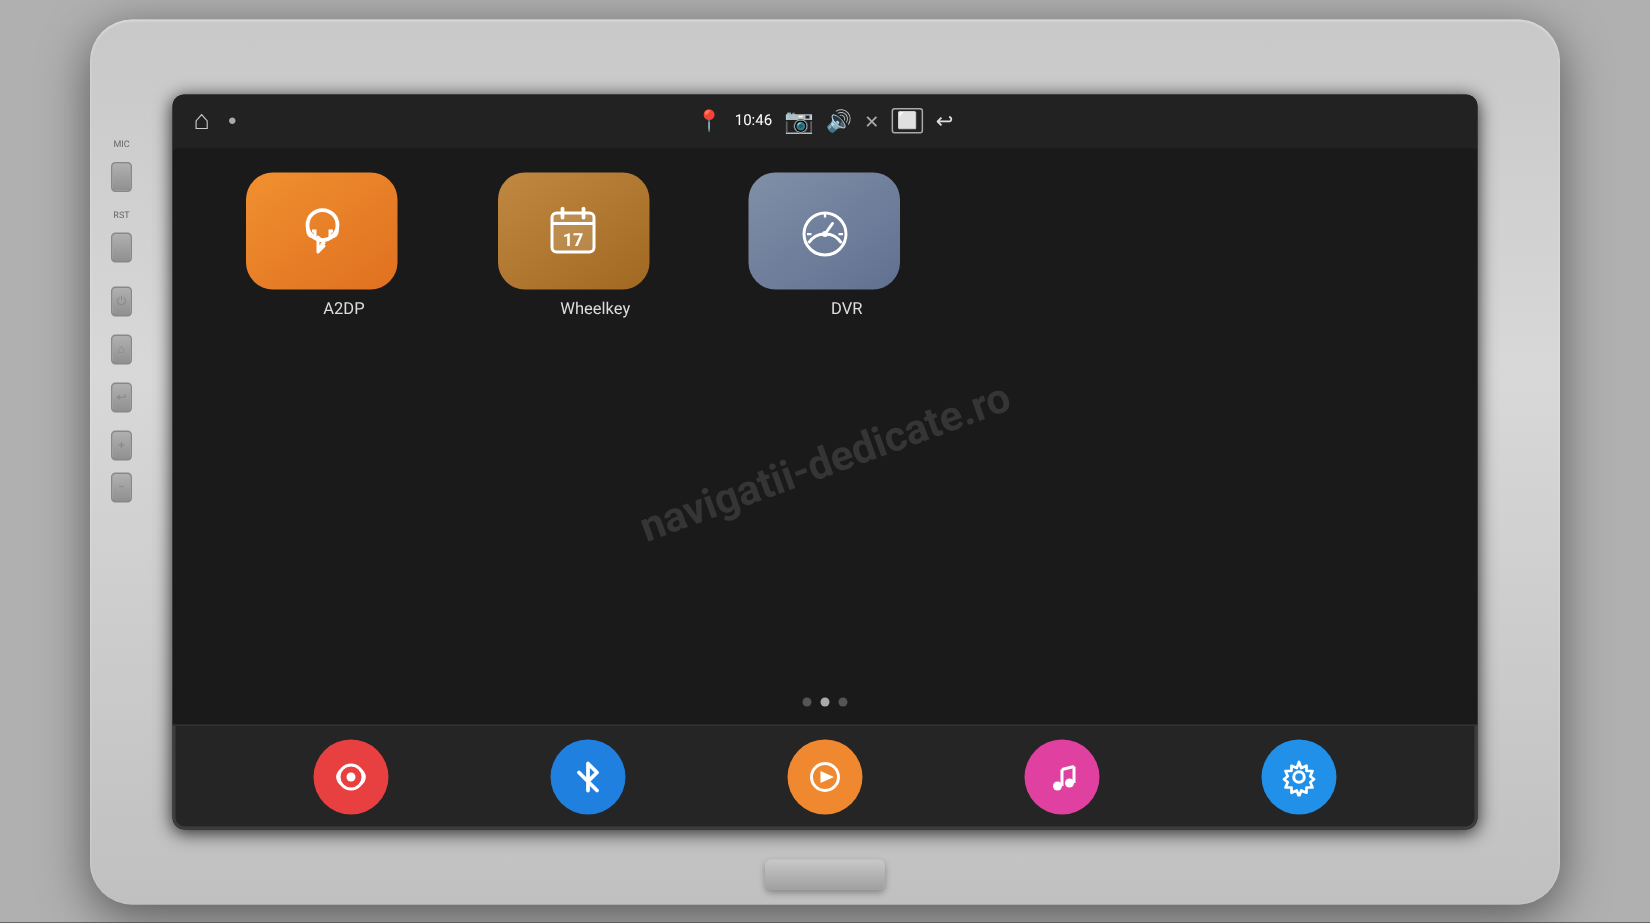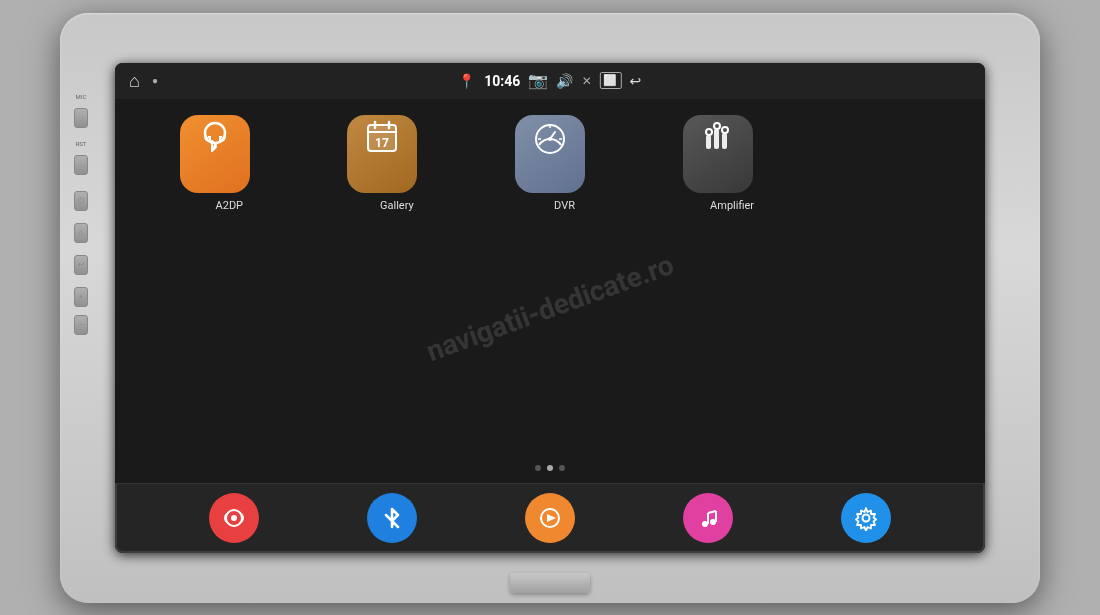--- a/index.html
+++ b/index.html
@@ -94,22 +94,22 @@
       gap: 10px;
     }
 
     .status-icon {
       color: #ddd;
       font-size: 14px;
     }
 
     .status-time {
       color: #fff;
-      font-size: 14px;
-      font-weight: 700;
+      font-size: 10px;
+      font-weight: 400;
     }
 
     
     .main-content {
       flex: 1;
       background: #1a1a1a;
       padding: 16px 20px 8px;
       display: flex;
       flex-direction: column;
     }
@@ -124,24 +124,25 @@
 
     .app-item {
       display: flex;
       flex-direction: column;
       align-items: center;
       gap: 6px;
       cursor: pointer;
     }
 
     .app-icon {
-      width: 70px;
+      width: 101px;
       height: 78px;
       border-radius: 18px;
       display: flex;
+      align-items: center;
       justify-content: center;
       font-size: 30px;
       position: relative;
       overflow: hidden;
     }
 
     .app-icon svg {
       width: 44px;
       height: 44px;
     }
@@ -316,21 +317,21 @@
         <div class="app-item">
           <div class="app-icon icon-brown">
             <svg viewBox="0 0 44 44" fill="none">
               <rect x="8" y="10" width="28" height="26" rx="3" stroke="white" stroke-width="2" fill="rgba(255,255,255,0.15)"></rect>
               <line x1="8" y1="17" x2="36" y2="17" stroke="white" stroke-width="2"></line>
               <line x1="15" y1="7" x2="15" y2="13" stroke="white" stroke-width="2.5" stroke-linecap="round"></line>
               <line x1="29" y1="7" x2="29" y2="13" stroke="white" stroke-width="2.5" stroke-linecap="round"></line>
               <text x="22" y="32" fill="white" font-size="12" text-anchor="middle" font-weight="bold">17</text>
             </svg>
           </div>
-          <span class="app-label">Gallery</span>
+          <span class="app-label">Wheelkey</span>
         </div>
 
 
         <div class="app-item">
           <div class="app-icon icon-gray">
             <svg viewBox="0 0 44 44" fill="none">
 
               <circle cx="22" cy="24" r="14" stroke="white" stroke-width="2" fill="none"></circle>
               <path d="M11 30 A13 13 0 0 1 33 30" stroke="white" stroke-width="2" fill="none"></path>
 
@@ -342,35 +343,20 @@
               <circle cx="22" cy="24" r="2" fill="white"></circle>
             </svg>
           </div>
           <span class="app-label">DVR</span>
         </div>
 
 
 
 
 
-        <div class="app-item">
-          <div class="app-icon icon-dark2">
-            <svg viewBox="0 0 44 44" fill="none">
-
-              <rect x="10" y="20" width="5" height="14" rx="2" fill="white" opacity="0.9"></rect>
-              <rect x="18" y="14" width="5" height="20" rx="2" fill="white" opacity="0.9"></rect>
-              <rect x="26" y="18" width="5" height="16" rx="2" fill="white" opacity="0.9"></rect>
-
-              <circle cx="13" cy="17" r="3" fill="none" stroke="white" stroke-width="2"></circle>
-              <circle cx="21" cy="11" r="3" fill="none" stroke="white" stroke-width="2"></circle>
-              <circle cx="29" cy="15" r="3" fill="none" stroke="white" stroke-width="2"></circle>
-            </svg>
-          </div>
-          <span class="app-label">Amplifier</span>
-        </div>
 
 
       </div>
 
       <div class="page-dots">
         <div class="dot"></div>
         <div class="dot active"></div>
         <div class="dot"></div>
       </div>
 

